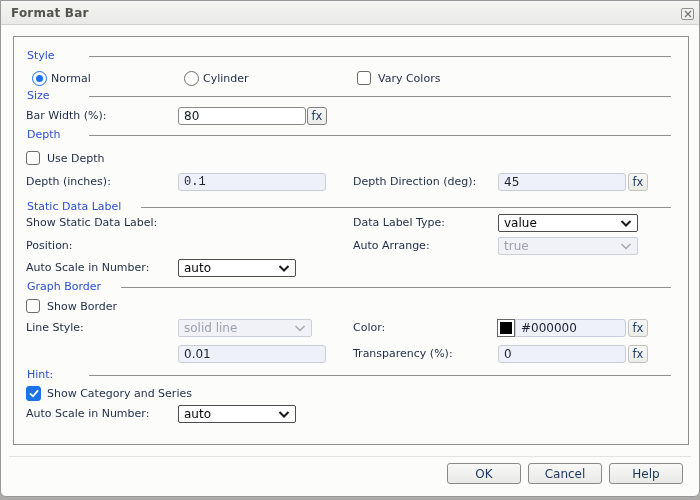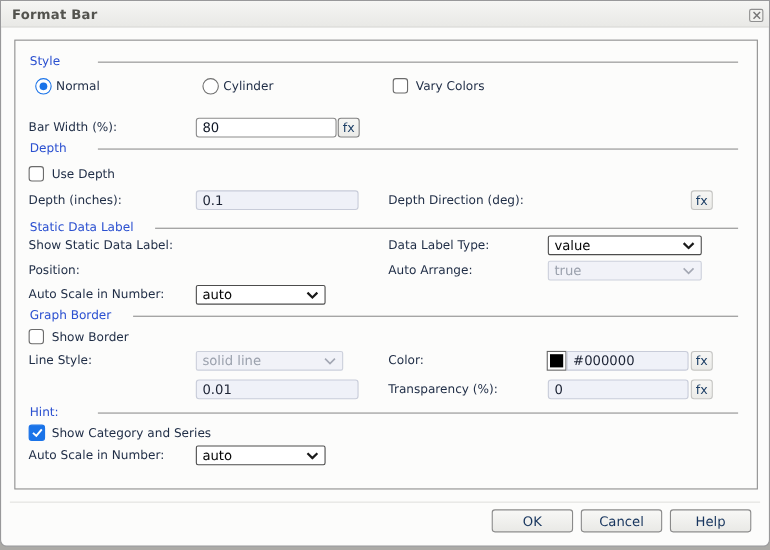--- a/index.html
+++ b/index.html
@@ -99,33 +99,38 @@
     <span class="sec-title">Style</span>
     <span class="sec-line"></span>
   </div>
   <span class="radio sel-on" style="left:31px;top:70px"></span>
   <span class="lbl" style="left:50px;top:70px;line-height:15px">Normal</span>
   <span class="radio" style="left:183px;top:70px"></span>
   <span class="lbl" style="left:202px;top:70px;line-height:15px">Cylinder</span>
   <span class="cb" style="left:356px;top:70px"></span>
   <span class="lbl" style="left:377px;top:70px;line-height:15px">Vary Colors</span>
 
+  <div class="sec" style="top:88px">
+    <span class="sec-title">Size</span>
+    <span class="sec-line"></span>
+  </div>
   <span class="lbl" style="left:25px;top:106px">Bar Width (%):</span>
   <input class="tb" style="left: 177px; top: 106px; width: 128px;" value="80">
   <button class="fxb" style="left:306px;top:106px">fx</button>
 
   <div class="sec" style="top:127px">
     <span class="sec-title">Depth</span>
     <span class="sec-line"></span>
   </div>
   <span class="cb" style="left:25px;top:150px"></span>
   <span class="lbl" style="left:46px;top:150px;line-height:15px">Use Depth</span>
   <span class="lbl" style="left:25px;top:172px">Depth (inches):</span>
-  <input class="tb dis" style="left: 177px; top: 172px; width: 148px;" value="0.1">
+  <input class="tb dis" style="left: 177px; top: 172px; width: 148px; font-family: Liberation Mono, monospace;" value="0.1">
   <span class="lbl" style="left:352px;top:172px">Depth Direction (deg):</span>
+  <input class="tb dis" style="left: 497px; top: 172px; width: 128px;" value="45">
   <button class="fxb lt" style="left:627px;top:172px">fx</button>
 
   <div class="sec" style="top:199px">
     <span class="sec-title">Static Data Label</span>
     <span class="sec-line"></span>
   </div>
   <span class="lbl" style="left:25px;top:213px">Show Static Data Label:</span>
   <span class="lbl" style="left:352px;top:213px">Data Label Type:</span>
   <span class="sel" style="left:497px;top:213px;width:140px">
     <span class="val">value</span>

